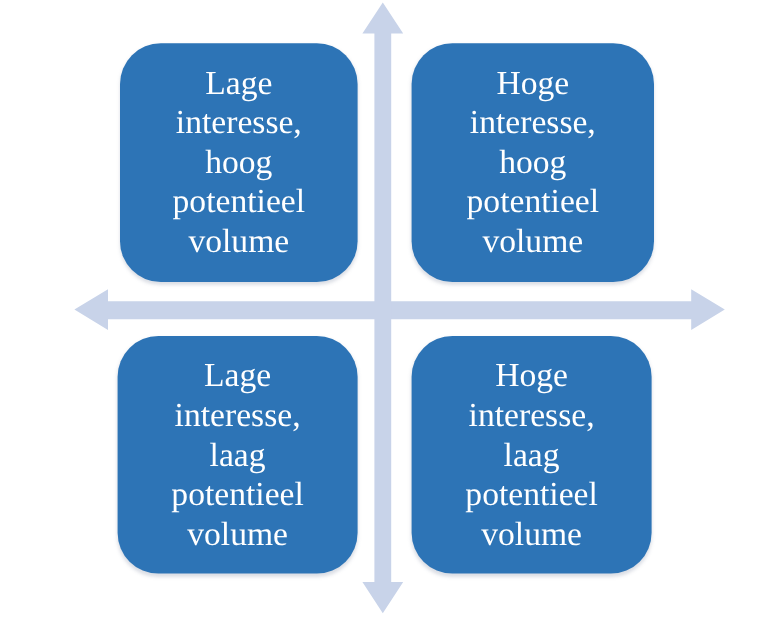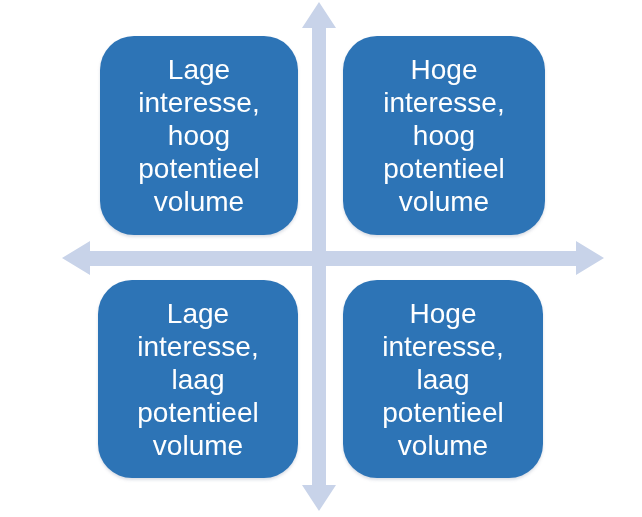--- a/index.html
+++ b/index.html
@@ -6,21 +6,21 @@
     margin: 0;
     padding: 0;
     background: #ffffff;
   }
   .stage {
     position: relative;
     width: 642px;
     height: 517px;
     background: var(--background, #ffffff);
     overflow: hidden;
-    font-family: Liberation Sans, sans-serif;
+    font-family: Liberation Serif, serif;
   }
   .axis-svg {
     position: absolute;
     left: 0;
     top: 0;
     z-index: 0;
   }
   .axis-shape {
     fill: var(--axis-fill, #c8d3e9);
   }

